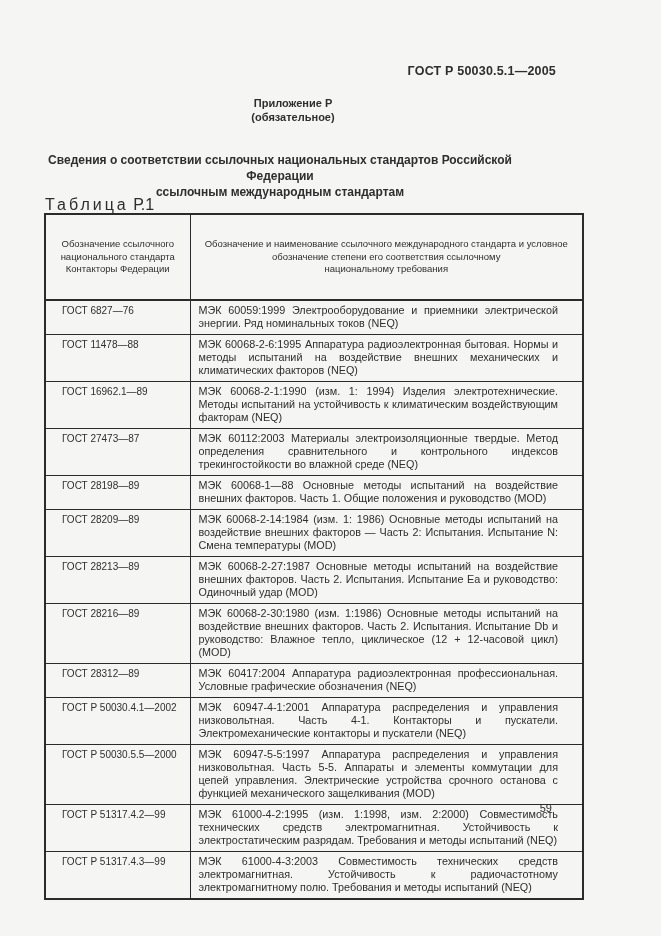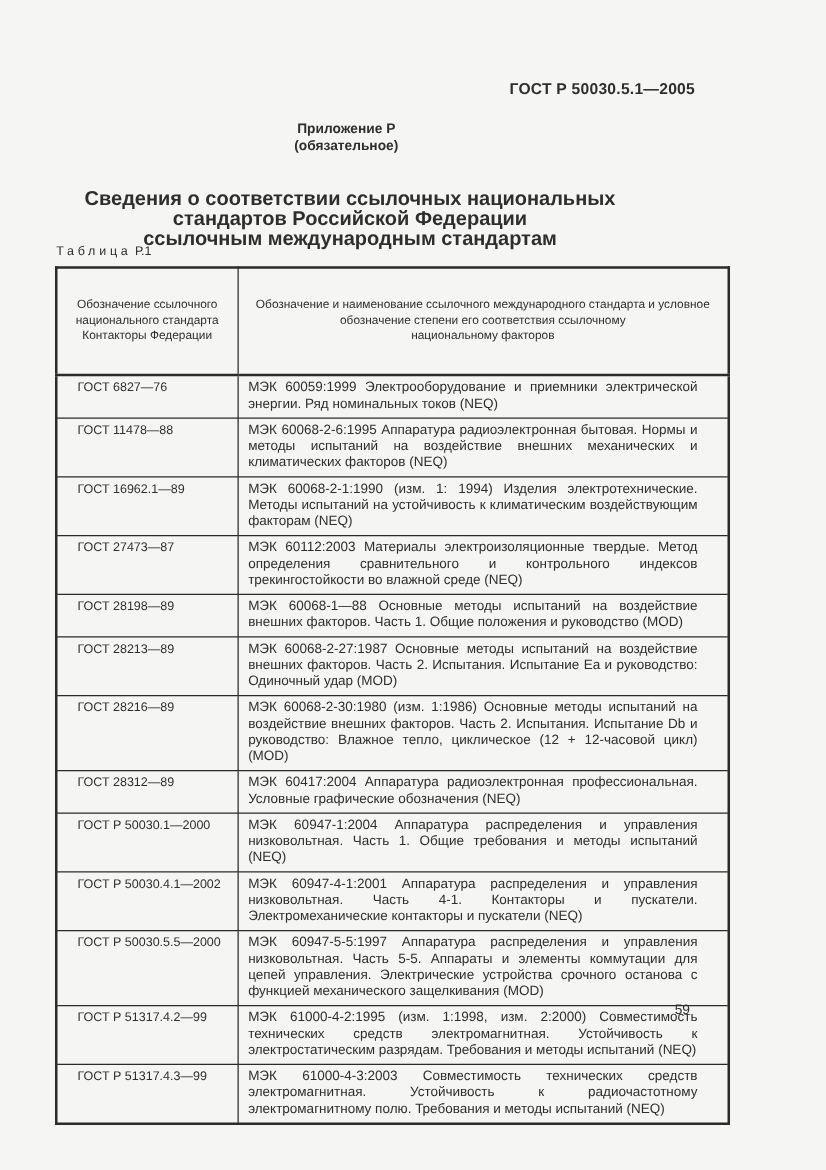--- a/index.html
+++ b/index.html
@@ -26,42 +26,42 @@
     top: 64px;
     right: 79px;
     font-size: 12.5px;
     font-weight: bold;
     letter-spacing: 0.2px;
     white-space: nowrap;
   }
   .appendix {
     position: absolute;
     top: 96px;
-    left: 0;
+    left: 16px;
     width: 554px;
     text-align: center;
     font-size: 11px;
     font-weight: bold;
     line-height: 14px;
   }
   .main-title {
     position: absolute;
     top: 152px;
     left: 24px;
     width: 512px;
     text-align: center;
-    font-size: 16px;
+    font-size: 12px;
     font-weight: bold;
     line-height: 16px;
   }
   .table-label {
     position: absolute;
     top: 196px;
     left: 45px;
-    font-size: 10px;
+    font-size: 16px;
     white-space: nowrap;
   }
   .table-label .spaced {
     letter-spacing: 3px;
   }
   table.standards-table {
     position: absolute;
     top: 213px;
     left: 44px;
     width: 538px;
@@ -139,21 +139,21 @@
     <thead>
       <tr>
         <th class="col1">
           <div>Обозначение ссылочного</div>
           <div>национального стандарта</div>
           <div>Контакторы Федерации</div>
         </th>
         <th class="col2">
           <div>Обозначение и наименование ссылочного международного стандарта и условное</div>
           <div>обозначение степени его соответствия ссылочному</div>
-          <div>национальному факторов</div>
+          <div>национальному требования</div>
         </th>
       </tr>
     </thead>
     <tbody>
   <tr>
     <td class="col1">ГОСТ 6827—76</td>
     <td class="col2">МЭК 60059:1999  Электрооборудование и приемники электрической энергии. Ряд номинальных токов (NEQ)</td>
   </tr>
 
   <tr>
@@ -170,40 +170,40 @@
     <td class="col1">ГОСТ 27473—87</td>
     <td class="col2">МЭК 60112:2003 Материалы электроизоляционные твердые. Метод определения сравнительного и контрольного индексов трекингостойкости во влажной среде (NEQ)</td>
   </tr>
 
   <tr>
     <td class="col1">ГОСТ 28198—89</td>
     <td class="col2">МЭК 60068-1—88  Основные методы испытаний на воздействие внешних факторов. Часть 1. Общие положения и руководство (MOD)</td>
   </tr>
 
 
+  <tr>
+    <td class="col1">ГОСТ 28209—89</td>
+    <td class="col2">МЭК 60068-2-14:1984 (изм. 1: 1986) Основные методы испытаний на воздействие внешних факторов — Часть 2: Испытания. Испытание N: Смена температуры (MOD)</td>
+  </tr>
 
   <tr>
     <td class="col1">ГОСТ 28213—89</td>
     <td class="col2">МЭК 60068-2-27:1987 Основные методы испытаний на воздействие внешних факторов. Часть 2. Испытания. Испытание Ea и руководство: Одиночный удар (MOD)</td>
   </tr>
 
   <tr>
     <td class="col1">ГОСТ 28216—89</td>
     <td class="col2">МЭК 60068-2-30:1980 (изм. 1:1986) Основные методы испытаний на воздействие внешних факторов. Часть 2. Испытания. Испытание Db и руководство: Влажное тепло, циклическое (12 + 12-часовой цикл) (MOD)</td>
   </tr>
 
   <tr>
     <td class="col1">ГОСТ 28312—89</td>
     <td class="col2">МЭК 60417:2004 Аппаратура радиоэлектронная профессиональная. Условные графические обозначения (NEQ)</td>
   </tr>
 
-  <tr>
-    <td class="col1">ГОСТ Р 50030.1—2000</td>
-    <td class="col2">МЭК 60947-1:2004 Аппаратура распределения и управления низковольтная. Часть 1. Общие требования и методы испытаний (NEQ)</td>
-  </tr>
 
   <tr>
     <td class="col1">ГОСТ Р 50030.4.1—2002</td>
     <td class="col2">МЭК 60947-4-1:2001 Аппаратура распределения и управления низковольтная. Часть 4-1. Контакторы и пускатели. Электромеханические контакторы и пускатели (NEQ)</td>
   </tr>
 
   <tr>
     <td class="col1">ГОСТ Р 50030.5.5—2000</td>
     <td class="col2">МЭК 60947-5-5:1997 Аппаратура распределения и управления низковольтная. Часть 5-5. Аппараты и элементы коммутации для цепей управления. Электрические устройства срочного останова с функцией механического защелкивания (MOD)</td>
   </tr>

